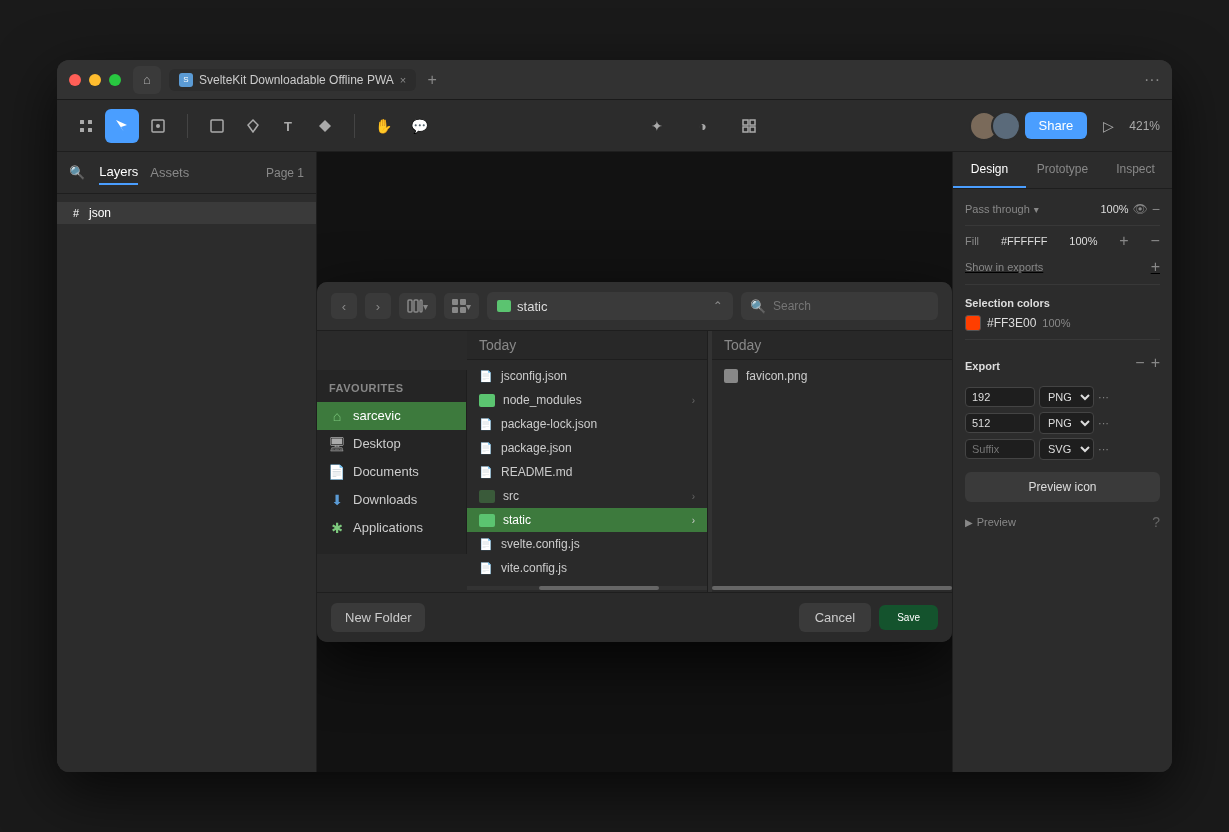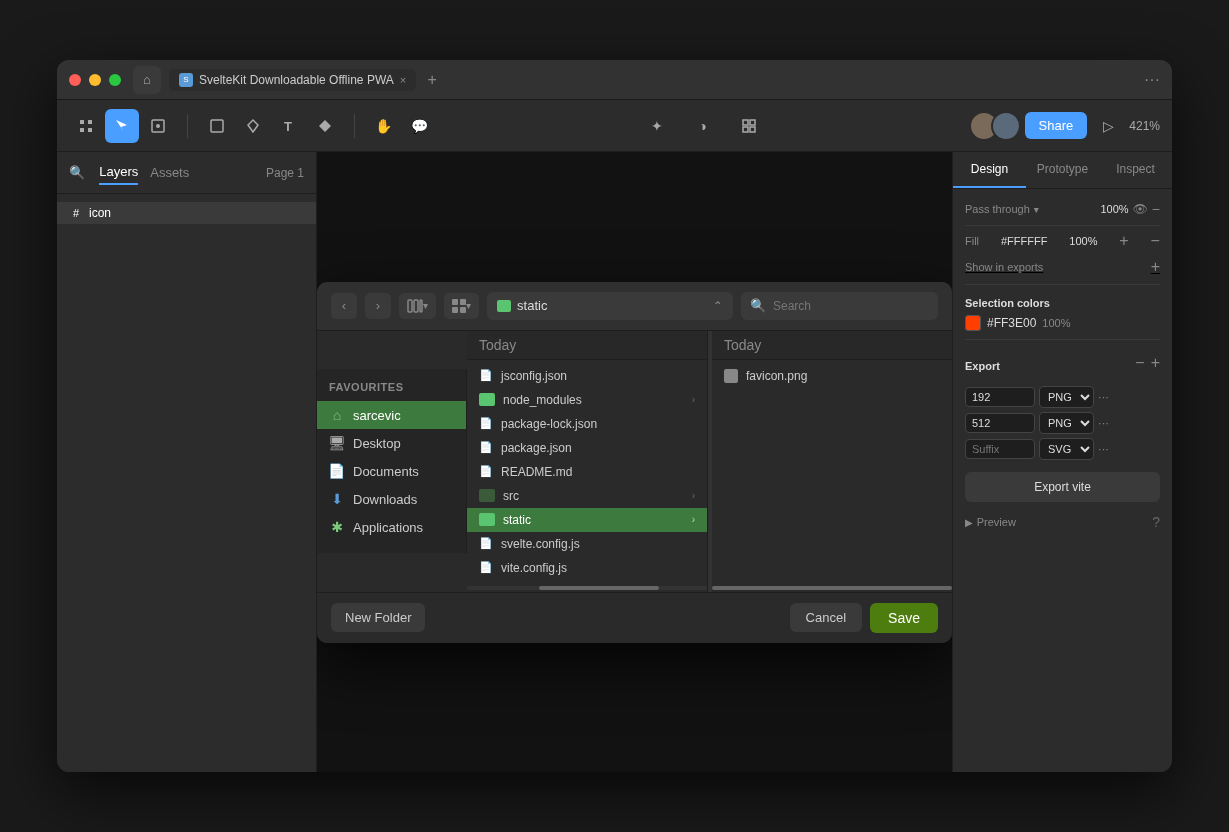--- a/index.html
+++ b/index.html
@@ -679,25 +679,25 @@
       padding: 7px 16px;
       background: #3a3a3a;
       border: none;
       border-radius: 6px;
       color: #ccc;
       font-size: 13px;
       cursor: pointer;
     }
     .save-btn {
       padding: 7px 18px;
-      background: #4d7c0f;
+      background: #14532d;
       border: none;
       border-radius: 6px;
       color: white;
-      font-size: 14px;
+      font-size: 10px;
       cursor: pointer;
       font-weight: 500;
     }
 
     
     ::-webkit-scrollbar { width: 4px; height: 4px; }
     ::-webkit-scrollbar-track { background: transparent; }
     ::-webkit-scrollbar-thumb { background: #555; border-radius: 2px; }
   </style>
 </head>
@@ -804,21 +804,21 @@
       <div class="sidebar-tabs">
 
         <span style="color:#888;font-size:13px;margin-right:2px;">🔍</span>
         <span class="sidebar-tab active">Layers</span>
         <span class="sidebar-tab">Assets</span>
         <span class="sidebar-tab-extra">Page 1</span>
       </div>
       <div class="sidebar-content">
         <div class="layer-item selected">
           <span class="layer-icon">#</span>
-          <span>icon</span>
+          <span>json</span>
         </div>
       </div>
     </div>
 
     <div class="canvas-area">
       <div class="canvas-bg"></div>
       <div class="selection-line"></div>
       <div class="resize-handle-left"></div>
       <div class="resize-handle-right"></div>
       <div class="dimension-badge">84 × 84</div>
@@ -1043,21 +1043,21 @@
 
         
         <div class="export-row">
           <input class="prop-input" type="text" value="" placeholder="Suffix" style="">
           <select class="prop-select">
             <option>SVG</option>
           </select>
           <span class="icon-small">···</span>
         </div>
 
-        <button class="export-btn">Export vite</button>
+        <button class="export-btn">Preview icon</button>
 
         
         <div class="preview-section">
           <span style="color:#888;font-size:10px;">▶</span>
           <span class="preview-label">Preview</span>
           <span class="help-icon">?</span>
         </div>
 
       </div>
     </div>

